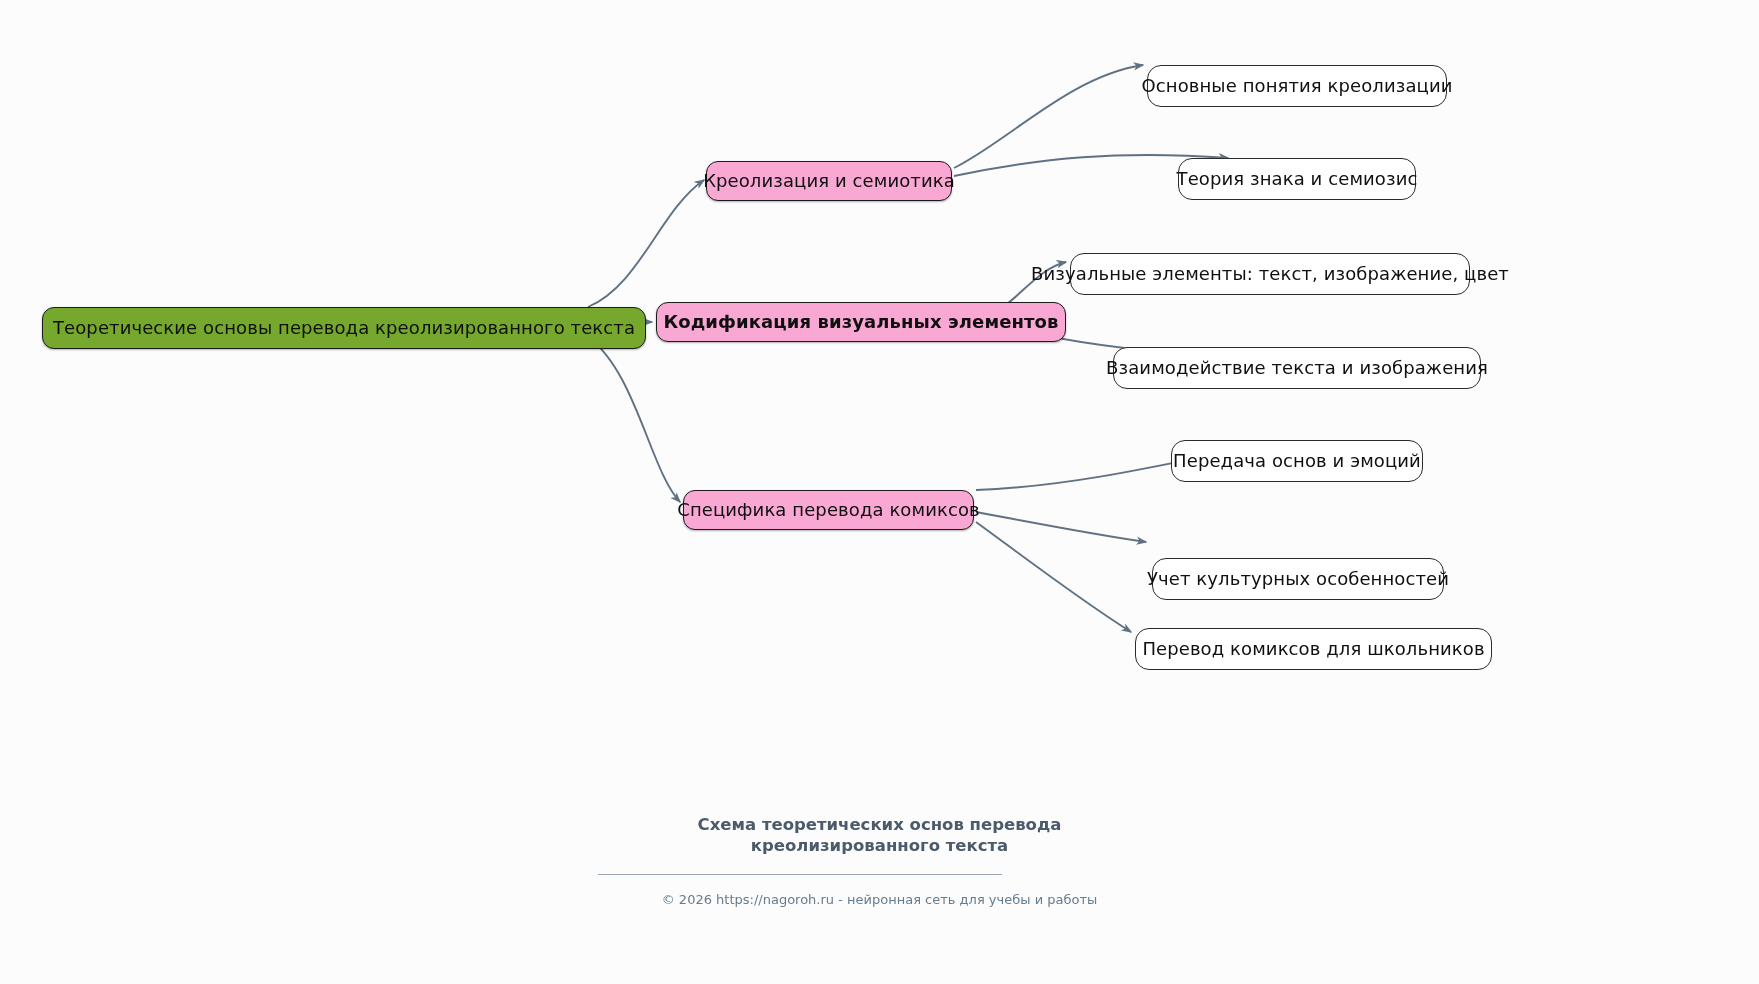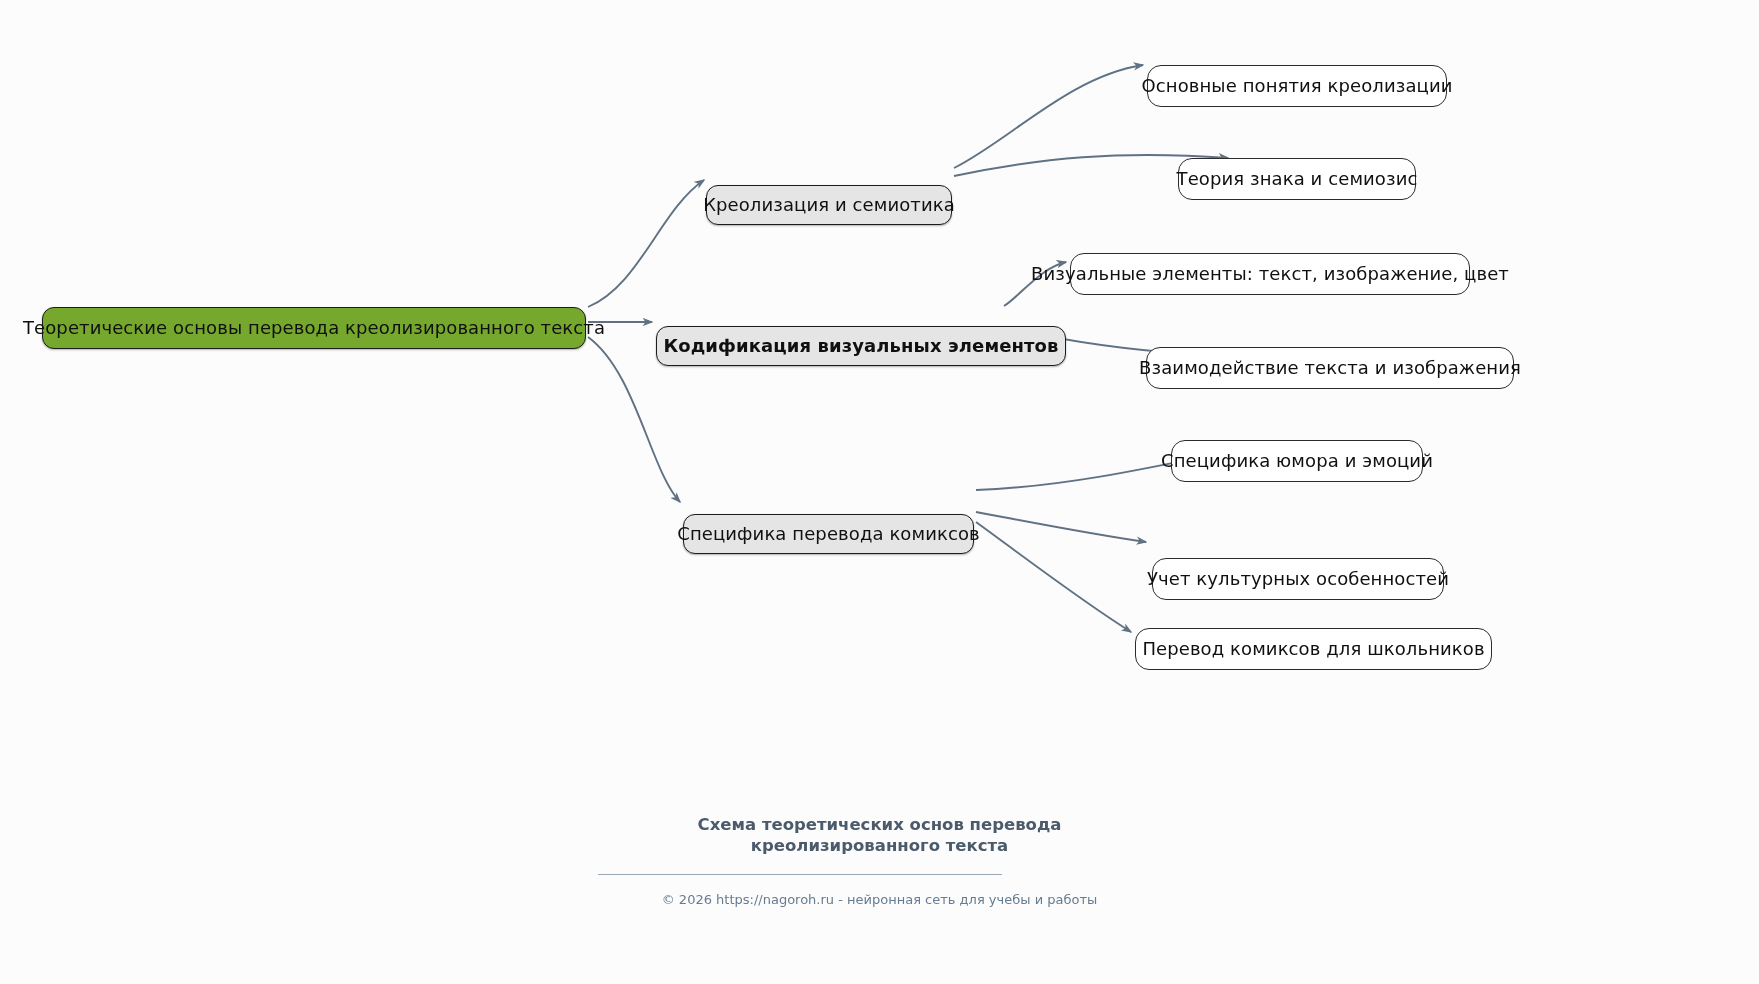--- a/index.html
+++ b/index.html
@@ -47,24 +47,23 @@
     letter-spacing: 0.1px;
   }
 
   .node-root {
     background: #76a82e;
     border: 1.6px solid #1c1c1c;
     box-shadow: 0 1px 2px rgba(0,0,0,0.30);
   }
 
   .node-branch {
-    background: #e5e5e5;
+    background: #f9a8d4;
     border: 1.6px solid #1c1c1c;
     box-shadow: 0 1px 2px rgba(0,0,0,0.30);
-    margin-top: 24px;
   }
 
   .node-leaf {
     background: #ffffff;
     border: 1.7px solid #2b2b2b;
     border-radius: 14px;
   }
 
   .caption {
     position: absolute;
@@ -119,46 +118,46 @@
         <path d="M 954 176 C 1040 158 1120 150 1228 158" fill="none" stroke="#5f7183" stroke-width="1.9" marker-end="url(#arrowhead)"></path>
         <path d="M 1004 306 C 1020 296 1040 268 1066 262" fill="none" stroke="#5f7183" stroke-width="1.9" marker-end="url(#arrowhead)"></path>
         <path d="M 1004 327 C 1060 340 1130 350 1190 354" fill="none" stroke="#5f7183" stroke-width="1.9" marker-end="url(#arrowhead)"></path>
         <path d="M 976 490 C 1060 487 1140 470 1236 450" fill="none" stroke="#5f7183" stroke-width="1.9" marker-end="url(#arrowhead)"></path>
         <path d="M 976 512 C 1030 522 1090 534 1146 542" fill="none" stroke="#5f7183" stroke-width="1.9" marker-end="url(#arrowhead)"></path>
         <path d="M 976 522 C 1020 554 1080 600 1131 632" fill="none" stroke="#5f7183" stroke-width="1.9" marker-end="url(#arrowhead)"></path>
       </g>
   </svg>
 
   <div id="nodes">
-      <div class="node node-root" style="left: 42px; top: 307px; width: 544px; height: 42px;">
+      <div class="node node-root" style="left: 42px; top: 307px; width: 604px; height: 42px;">
         <span>Теоретические основы перевода креолизированного текста</span>
       </div>
       <div class="node node-branch" style="left: 706px; top: 161px; width: 246px; height: 40px;">
         <span>Креолизация и семиотика</span>
       </div>
       <div class="node node-leaf" style="left: 1147px; top: 65px; width: 300px; height: 42px;">
         <span>Основные понятия креолизации</span>
       </div>
       <div class="node node-leaf" style="left: 1178px; top: 158px; width: 238px; height: 42px;">
         <span>Теория знака и семиозис</span>
       </div>
       <div class="node node-branch" style="left: 656px; top: 302px; width: 410px; height: 40px; font-weight: bold;">
         <span>Кодификация визуальных элементов</span>
       </div>
       <div class="node node-leaf" style="left: 1070px; top: 253px; width: 400px; height: 42px;">
         <span>Визуальные элементы: текст, изображение, цвет</span>
       </div>
-      <div class="node node-leaf" style="left: 1113px; top: 347px; width: 368px; height: 42px; margin-left: 33px;">
+      <div class="node node-leaf" style="left: 1113px; top: 347px; width: 368px; height: 42px;">
         <span>Взаимодействие текста и изображения</span>
       </div>
       <div class="node node-branch" style="left: 683px; top: 490px; width: 291px; height: 40px;">
         <span>Специфика перевода комиксов</span>
       </div>
       <div class="node node-leaf" style="left: 1171px; top: 440px; width: 252px; height: 42px;">
-        <span>Специфика юмора и эмоций</span>
+        <span>Передача основ и эмоций</span>
       </div>
       <div class="node node-leaf" style="left: 1152px; top: 534px; width: 292px; height: 42px; margin-top: 24px;">
         <span>Учет культурных особенностей</span>
       </div>
       <div class="node node-leaf" style="left: 1135px; top: 628px; width: 357px; height: 42px;">
         <span>Перевод комиксов для школьников</span>
       </div>
     </div>
 
   <div class="caption caption-line1">Схема теоретических основ перевода</div>

